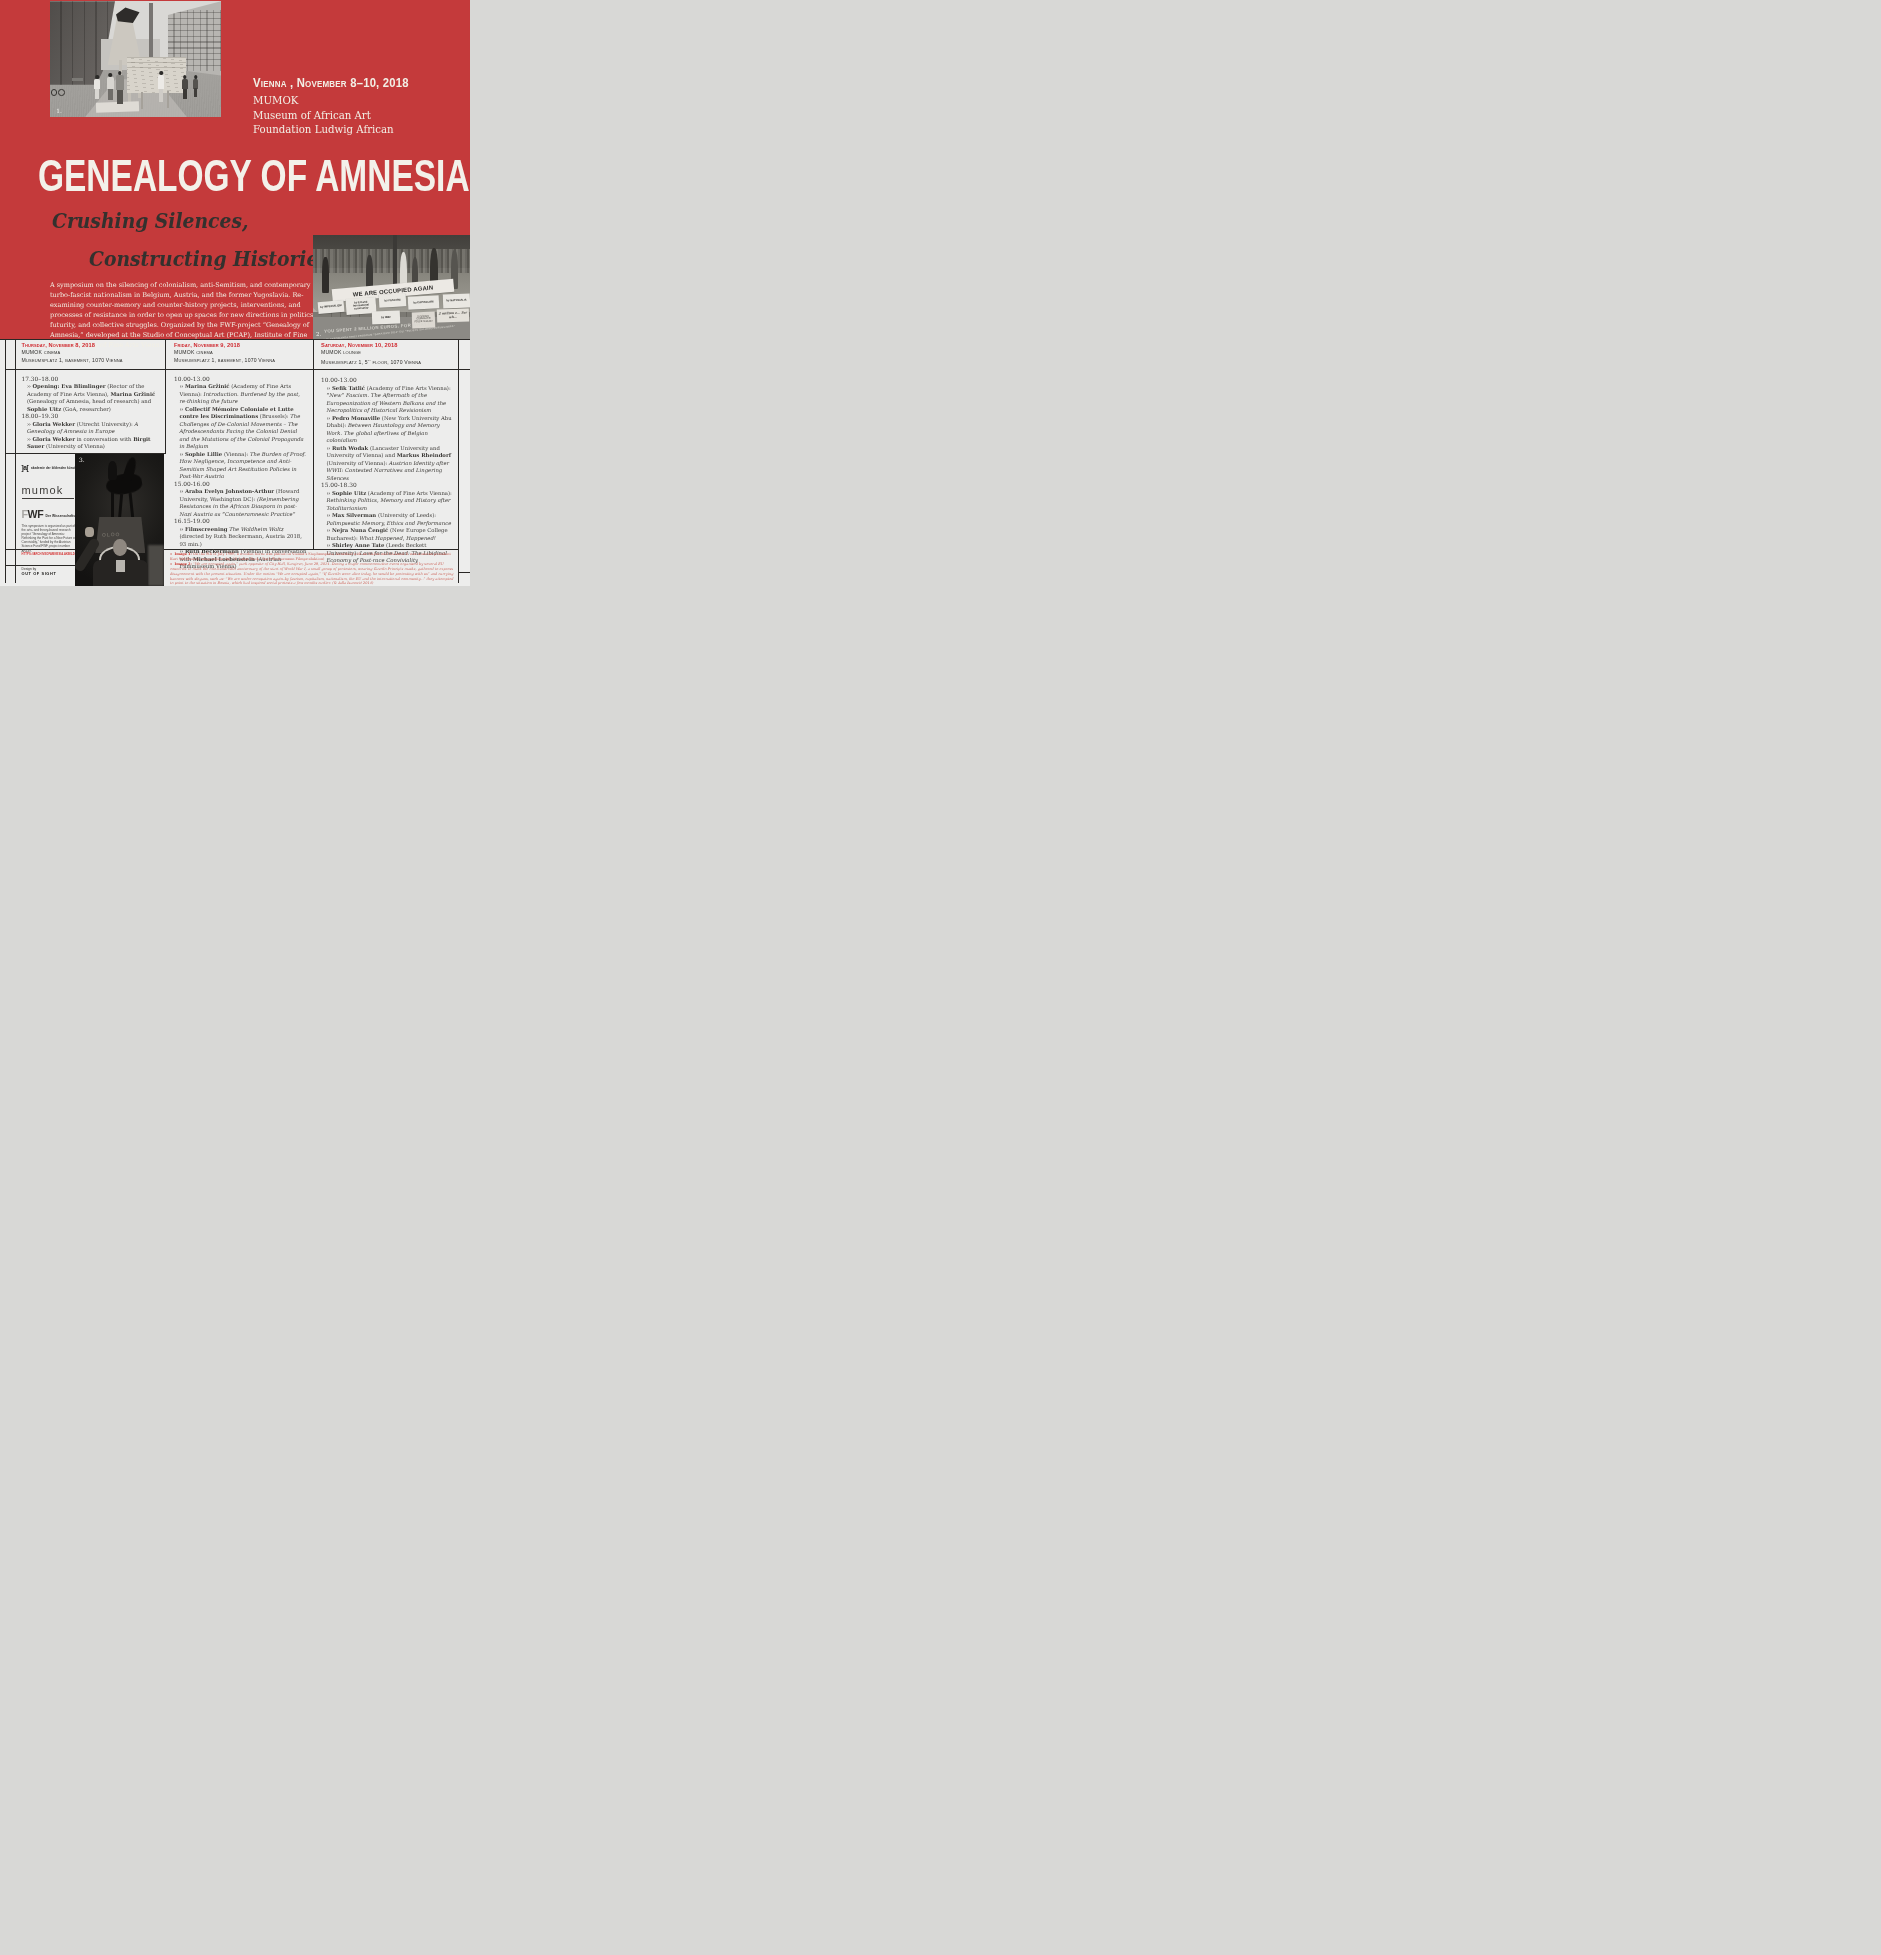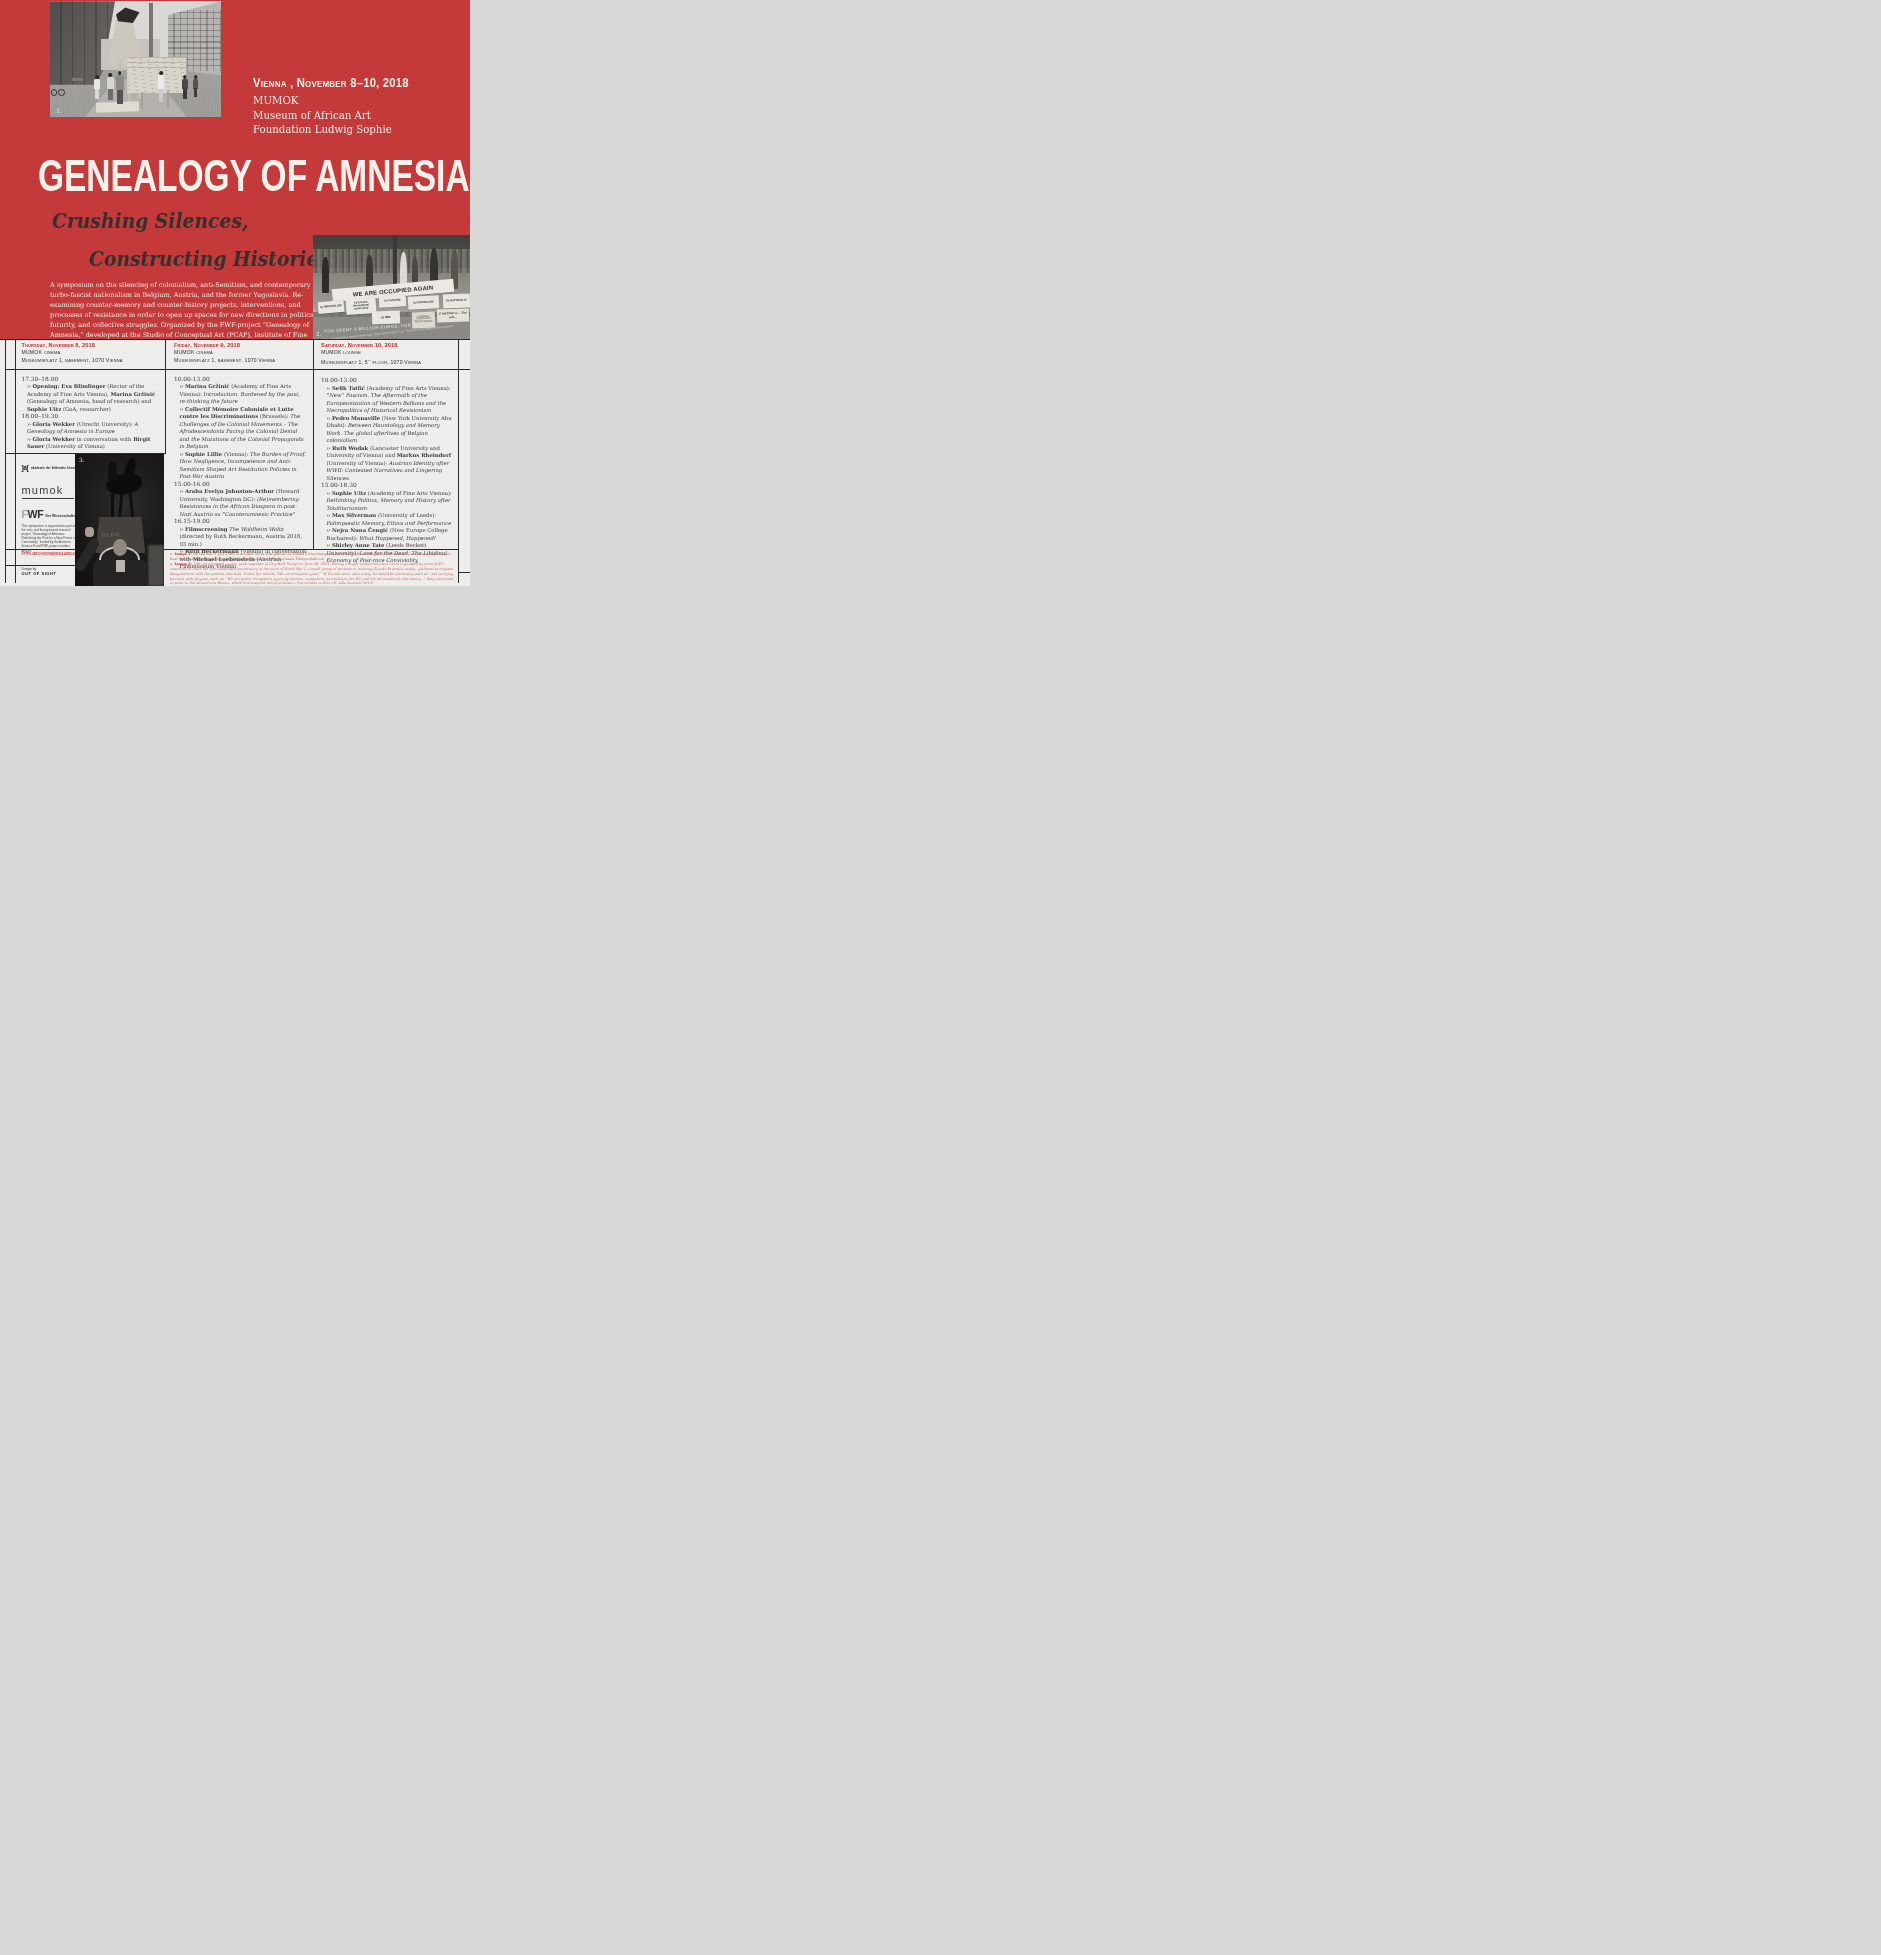--- a/index.html
+++ b/index.html
@@ -220,21 +220,21 @@
     <div class="abs p1-bike-w" style="left:0.8px;top:88px;"></div>
     <div class="abs p1-bike-w" style="left:8.2px;top:88px;"></div>
     <div class="abs p1-bench"></div>
     <span class="photo-label" style="left:6.3px;bottom:3.1px;">1.</span>
   </div>
 
   <div class="head-block">
     <div class="date-line">Vienna , November 8–10, 2018</div>
     <div class="org-line">MUMOK</div>
     <div class="org-line">Museum of African Art</div>
-    <div class="org-line">Foundation Ludwig Sophie</div>
+    <div class="org-line">Foundation Ludwig African</div>
   </div>
 
   <div class="big-title">GENEALOGY OF AMNESIA</div>
   <div class="sub sub1">Crushing Silences,</div>
   <div class="sub sub2">Constructing Histories</div>
   <div class="intro">A symposium on the silencing of colonialism, anti-Semitism, and contemporary turbo-fascist nationalism in Belgium, Austria, and the former Yugoslavia. Re-examining counter-memory and counter-history projects, interventions, and processes of resistance in order to open up spaces for new directions in politics, futurity, and collective struggles. Organized by the FWF-project “Genealogy of Amnesia,” developed at the Studio of Conceptual Art (PCAP), Institute of Fine Arts, Academy of Fine Arts Vienna.</div>
 
   <div class="photo2">
     <div class="abs p2-trees"></div>
     <div class="abs p2-crowd"></div>

